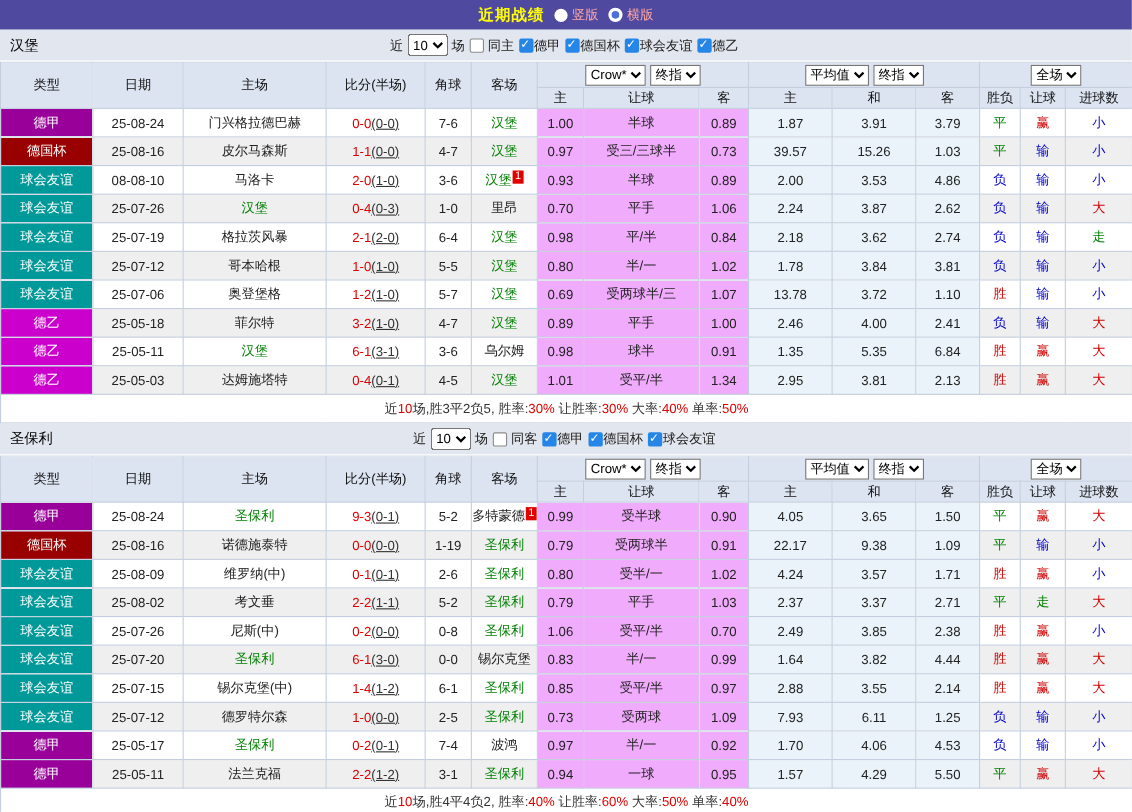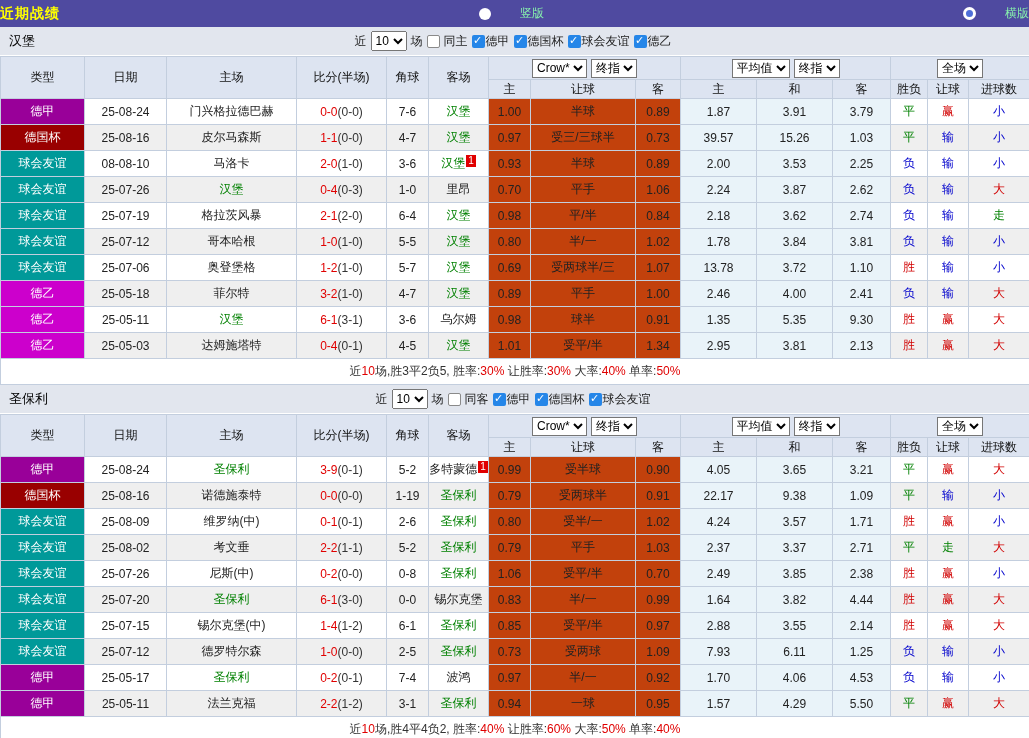--- a/index.html
+++ b/index.html
@@ -1,27 +1,27 @@
 <!DOCTYPE html>
 <html><head>
 <meta charset="utf-8">
 <style>
   html,body{margin:0;padding:0;}
   body{
     width:1029px;height:738px;overflow:hidden;background:#fff;
     font-family:"Liberation Sans","DejaVu Sans",sans-serif;font-size:12px;color:#222;
   }
   
-  .topbar{height:27px;background:#4f4aa0;display:flex;align-items:center;justify-content:space-between;gap:9px;}
+  .topbar{height:27px;background:#4f4aa0;display:flex;align-items:center;justify-content:center;gap:9px;}
   .topbar .title{color:#ffff00;font-weight:bold;font-size:14px;letter-spacing:1px;}
   .radio-group{display:flex;align-items:center;gap:4px;}
   .radio{width:12px;height:12px;border-radius:50%;box-sizing:border-box;display:inline-block;}
   .radio.on{background:#ffffff;}
   .radio.off{border:3px solid #ffffff;background:#4e6fd8;width:13px;height:13px;}
-  .radio-label{color:#86efac;margin-left:25px;}
+  .radio-label{color:#fca5a5;}
   
   .filter-row{
     height:28px;background:#e2e6ee;position:relative;
     display:flex;align-items:center;justify-content:center;gap:4px;
     border-bottom:1px solid #fff;
   }
   .team-name{position:absolute;left:9px;font-size:13px;color:#000;}
   .count-select{height:20px;font-family:inherit;font-size:12px;}
   .cb{width:13px;height:13px;display:inline-block;box-sizing:border-box;border-radius:2px;position:relative;vertical-align:middle;}
   .cb.checked{background:#2586e8;}
@@ -34,26 +34,26 @@
   table.results th,table.results td{
     border:1px solid #c3cede;text-align:center;padding:0;
     font-weight:normal;white-space:nowrap;overflow:hidden;
   }
   thead th{background:#dde4f1;color:#111;}
   tr.ctrl th{height:22px;}
   tr.sub th{height:18px;}
   thead select{height:19px;font-family:inherit;font-size:12px;margin:0 2px;background:#fff;}
   tbody td{height:25px;background:#fff;}
   tbody tr.even td{background:#efefef;}
-  tbody tr td.odds{background:#c2410c;}
+  tbody tr td.odds{background:#f0abfc;}
   tbody tr td.avg{background:#e9f3f9;}
   td.league{color:#fff;}
   .subject{color:#008000;}
   .score-main{color:#e00000;}
-  .score-half{color:#333;}
+  .score-half{color:#333;text-decoration:underline;}
   .sup{background:#e00000;color:#fff;font-size:10px;line-height:12px;height:12px;display:inline-block;padding:0 2px;vertical-align:top;margin-left:1px;}
   .sup:empty{display:none;}
   tfoot td{height:25px;background:#fff;color:#333;}
   tfoot .red{color:#e00000;}
 </style>
 </head>
 <body>
 
 <div class="topbar">
   <span class="title">近期战绩</span>
@@ -177,21 +177,21 @@
     <td>08-08-10</td>
     <td><span class="tname home">马洛卡</span></td>
     <td><span class="score-main">2-0</span><span class="score-half">(1-0)</span></td>
     <td>3-6</td>
     <td><span class="tname away subject">汉堡</span><span class="sup">1</span></td>
     <td class="odds">0.93</td>
     <td class="odds">半球</td>
     <td class="odds">0.89</td>
     <td class="avg">2.00</td>
     <td class="avg">3.53</td>
-    <td class="avg">2.25</td>
+    <td class="avg">4.86</td>
     <td class="res" style="color: rgb(0, 0, 204);">负</td>
     <td class="res" style="color: rgb(0, 0, 204);">输</td>
     <td class="res" style="color: rgb(0, 0, 204);">小</td>
   </tr>
           <tr class="even">
     <td class="league" style="background: rgb(0, 153, 153);">球会友谊</td>
     <td>25-07-26</td>
     <td><span class="tname home subject">汉堡</span></td>
     <td><span class="score-main">0-4</span><span class="score-half">(0-3)</span></td>
     <td>1-0</td>
@@ -279,21 +279,21 @@
     <td>25-05-11</td>
     <td><span class="tname home subject">汉堡</span></td>
     <td><span class="score-main">6-1</span><span class="score-half">(3-1)</span></td>
     <td>3-6</td>
     <td><span class="tname away">乌尔姆</span></td>
     <td class="odds">0.98</td>
     <td class="odds">球半</td>
     <td class="odds">0.91</td>
     <td class="avg">1.35</td>
     <td class="avg">5.35</td>
-    <td class="avg">9.30</td>
+    <td class="avg">6.84</td>
     <td class="res" style="color: rgb(209, 0, 0);">胜</td>
     <td class="res" style="color: rgb(209, 0, 0);">赢</td>
     <td class="res" style="color: rgb(209, 0, 0);">大</td>
   </tr>
           <tr class="even">
     <td class="league" style="background: rgb(204, 0, 204);">德乙</td>
     <td>25-05-03</td>
     <td><span class="tname home">达姆施塔特</span></td>
     <td><span class="score-main">0-4</span><span class="score-half">(0-1)</span></td>
     <td>4-5</td>
@@ -381,29 +381,29 @@
           <th>胜负</th>
           <th>让球</th>
           <th>进球数</th>
         </tr>
       </thead>
       <tbody>
           <tr class="odd">
     <td class="league" style="background: rgb(153, 0, 153);">德甲</td>
     <td>25-08-24</td>
     <td><span class="tname home subject">圣保利</span></td>
-    <td><span class="score-main">3-9</span><span class="score-half">(0-1)</span></td>
+    <td><span class="score-main">9-3</span><span class="score-half">(0-1)</span></td>
     <td>5-2</td>
     <td><span class="tname away">多特蒙德</span><span class="sup">1</span></td>
     <td class="odds">0.99</td>
     <td class="odds">受半球</td>
     <td class="odds">0.90</td>
     <td class="avg">4.05</td>
     <td class="avg">3.65</td>
-    <td class="avg">3.21</td>
+    <td class="avg">1.50</td>
     <td class="res" style="color: rgb(0, 128, 0);">平</td>
     <td class="res" style="color: rgb(209, 0, 0);">赢</td>
     <td class="res" style="color: rgb(209, 0, 0);">大</td>
   </tr>
           <tr class="even">
     <td class="league" style="background: rgb(153, 0, 0);">德国杯</td>
     <td>25-08-16</td>
     <td><span class="tname home">诺德施泰特</span></td>
     <td><span class="score-main">0-0</span><span class="score-half">(0-0)</span></td>
     <td>1-19</td>

